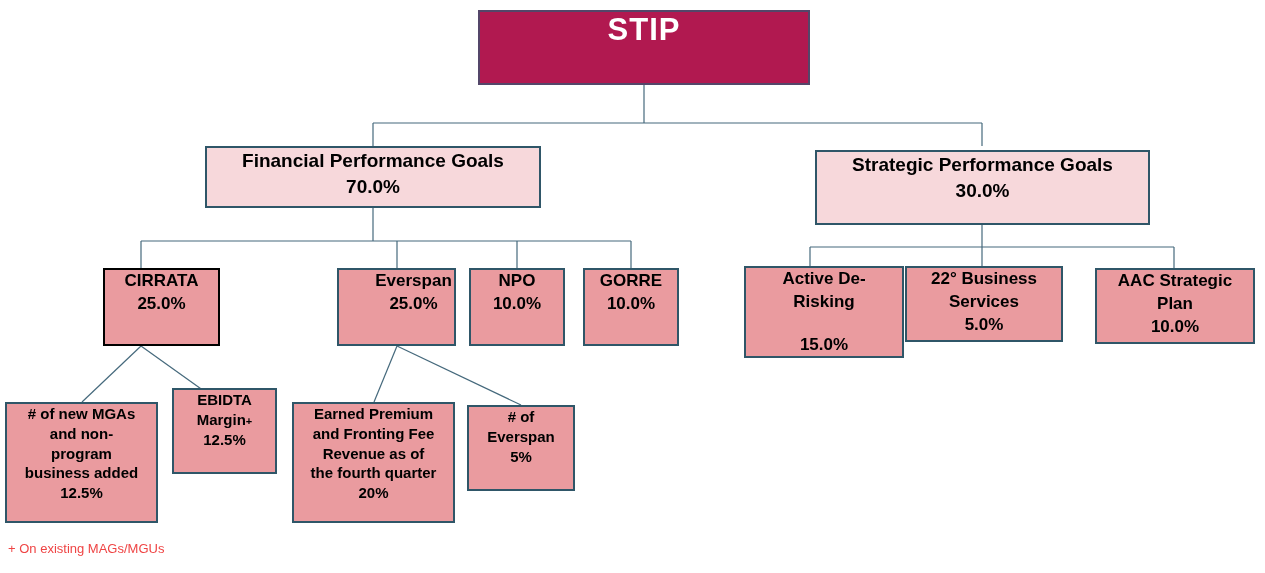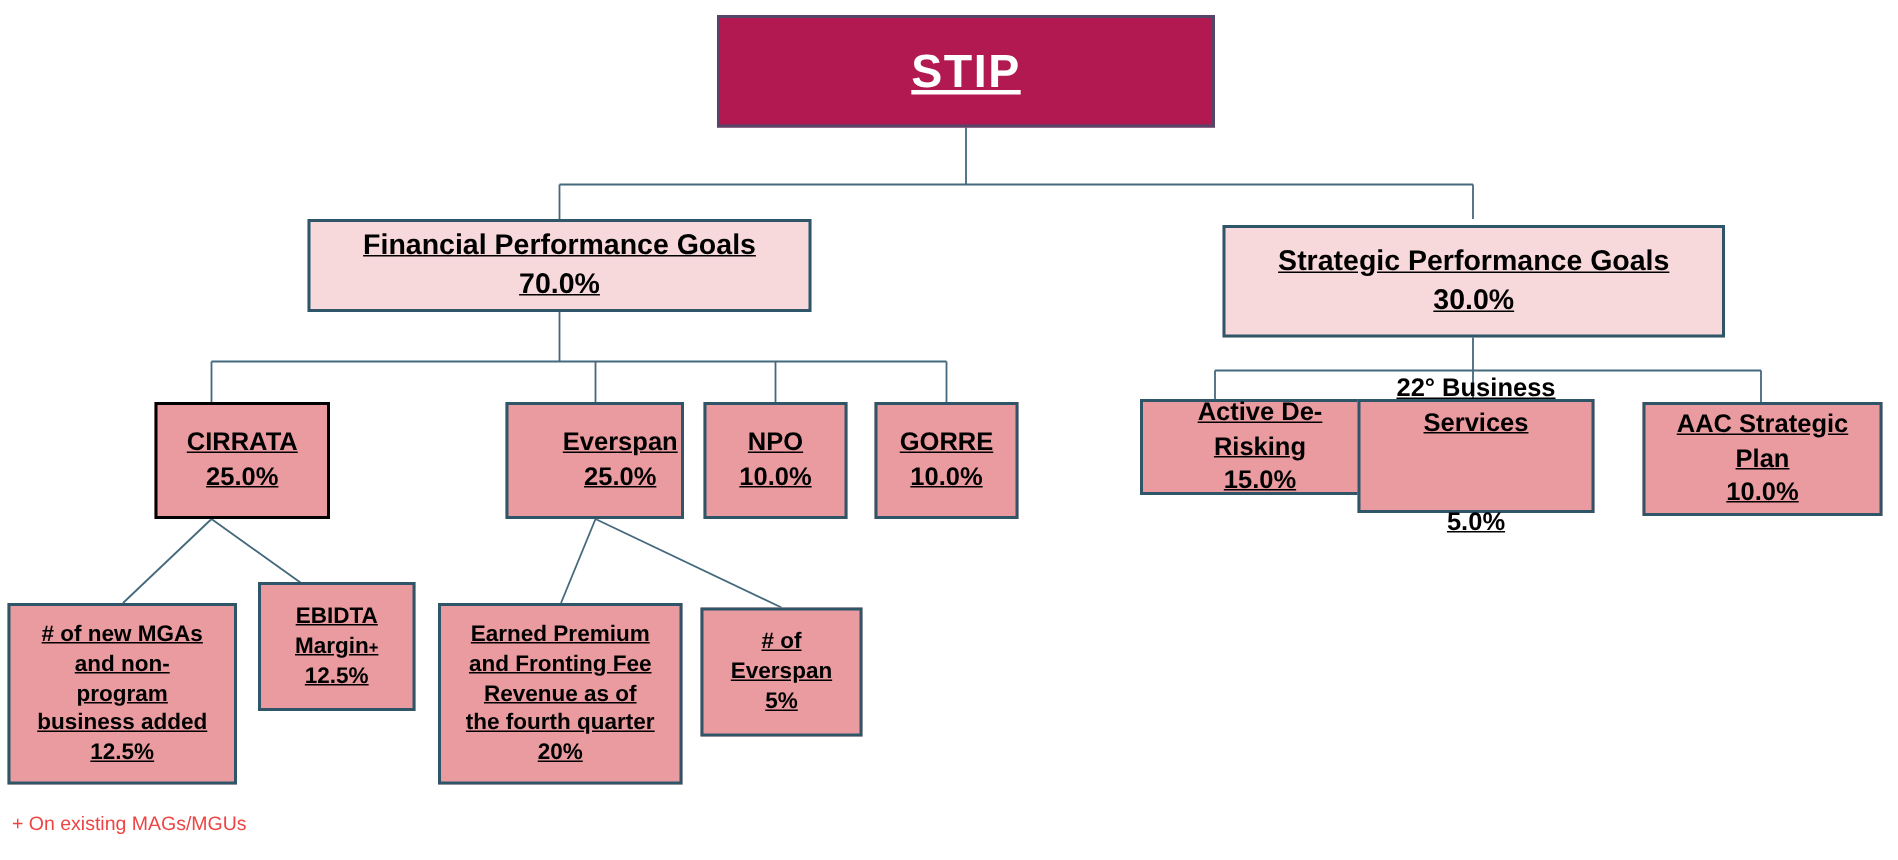--- a/index.html
+++ b/index.html
@@ -20,26 +20,25 @@
     background:#fff;
     font-family:"Liberation Sans", sans-serif;
     overflow:hidden;
   }
   svg.connectors{position:absolute;left:0;top:0;width:1265px;height:573px;}
   svg.connectors line{stroke:var(--line);stroke-width:1.2;}
   .box{
     position:absolute;
     box-sizing:border-box;
     display:flex;flex-direction:column;
-    align-items:center;justify-content:center;
+    align-items:center;
     text-align:center;
     font-weight:bold;color:#000;
     background:var(--node-fill);
     border:2px solid var(--node-border);
-    text-decoration:underline;
   }
   .label{white-space:pre-line;}
   .stip{
     background:var(--root-fill);
     border:2px solid var(--root-border);
     color:var(--root-text);
     font-size:31px;letter-spacing:1px;
   }
   .l2{background:var(--group-fill);font-size:19px;line-height:1.35;}
   .l3{font-size:17px;line-height:1.35;}
@@ -110,27 +109,27 @@
   <div class="box l3" style="left:469px;top:268px;width:96px;height:78px;">
     <div class="label">NPO</div>
     <div class="weight">10.0%</div>
   </div>
 
   <div class="box l3" style="left:583px;top:268px;width:96px;height:78px;">
     <div class="label">GORRE</div>
     <div class="weight">10.0%</div>
   </div>
 
-  <div class="box l3" style="left:760px;top:266px;width:160px;height:64px;">
+  <div class="box l3" style="left:744px;top:266px;width:160px;height:92px;gap:20px;">
     <div class="label">Active De-
 Risking</div>
     <div class="weight">15.0%</div>
   </div>
 
-  <div class="box l3" style="left:905px;top:266px;width:158px;height:76px;gap:44px;">
+  <div class="box l3" style="left:905px;top:266px;width:158px;height:76px;">
     <div class="label">22° Business
 Services</div>
     <div class="weight">5.0%</div>
   </div>
 
   <div class="box l3" style="left:1095px;top:268px;width:160px;height:76px;">
     <div class="label">AAC Strategic
 Plan</div>
     <div class="weight">10.0%</div>
   </div>

